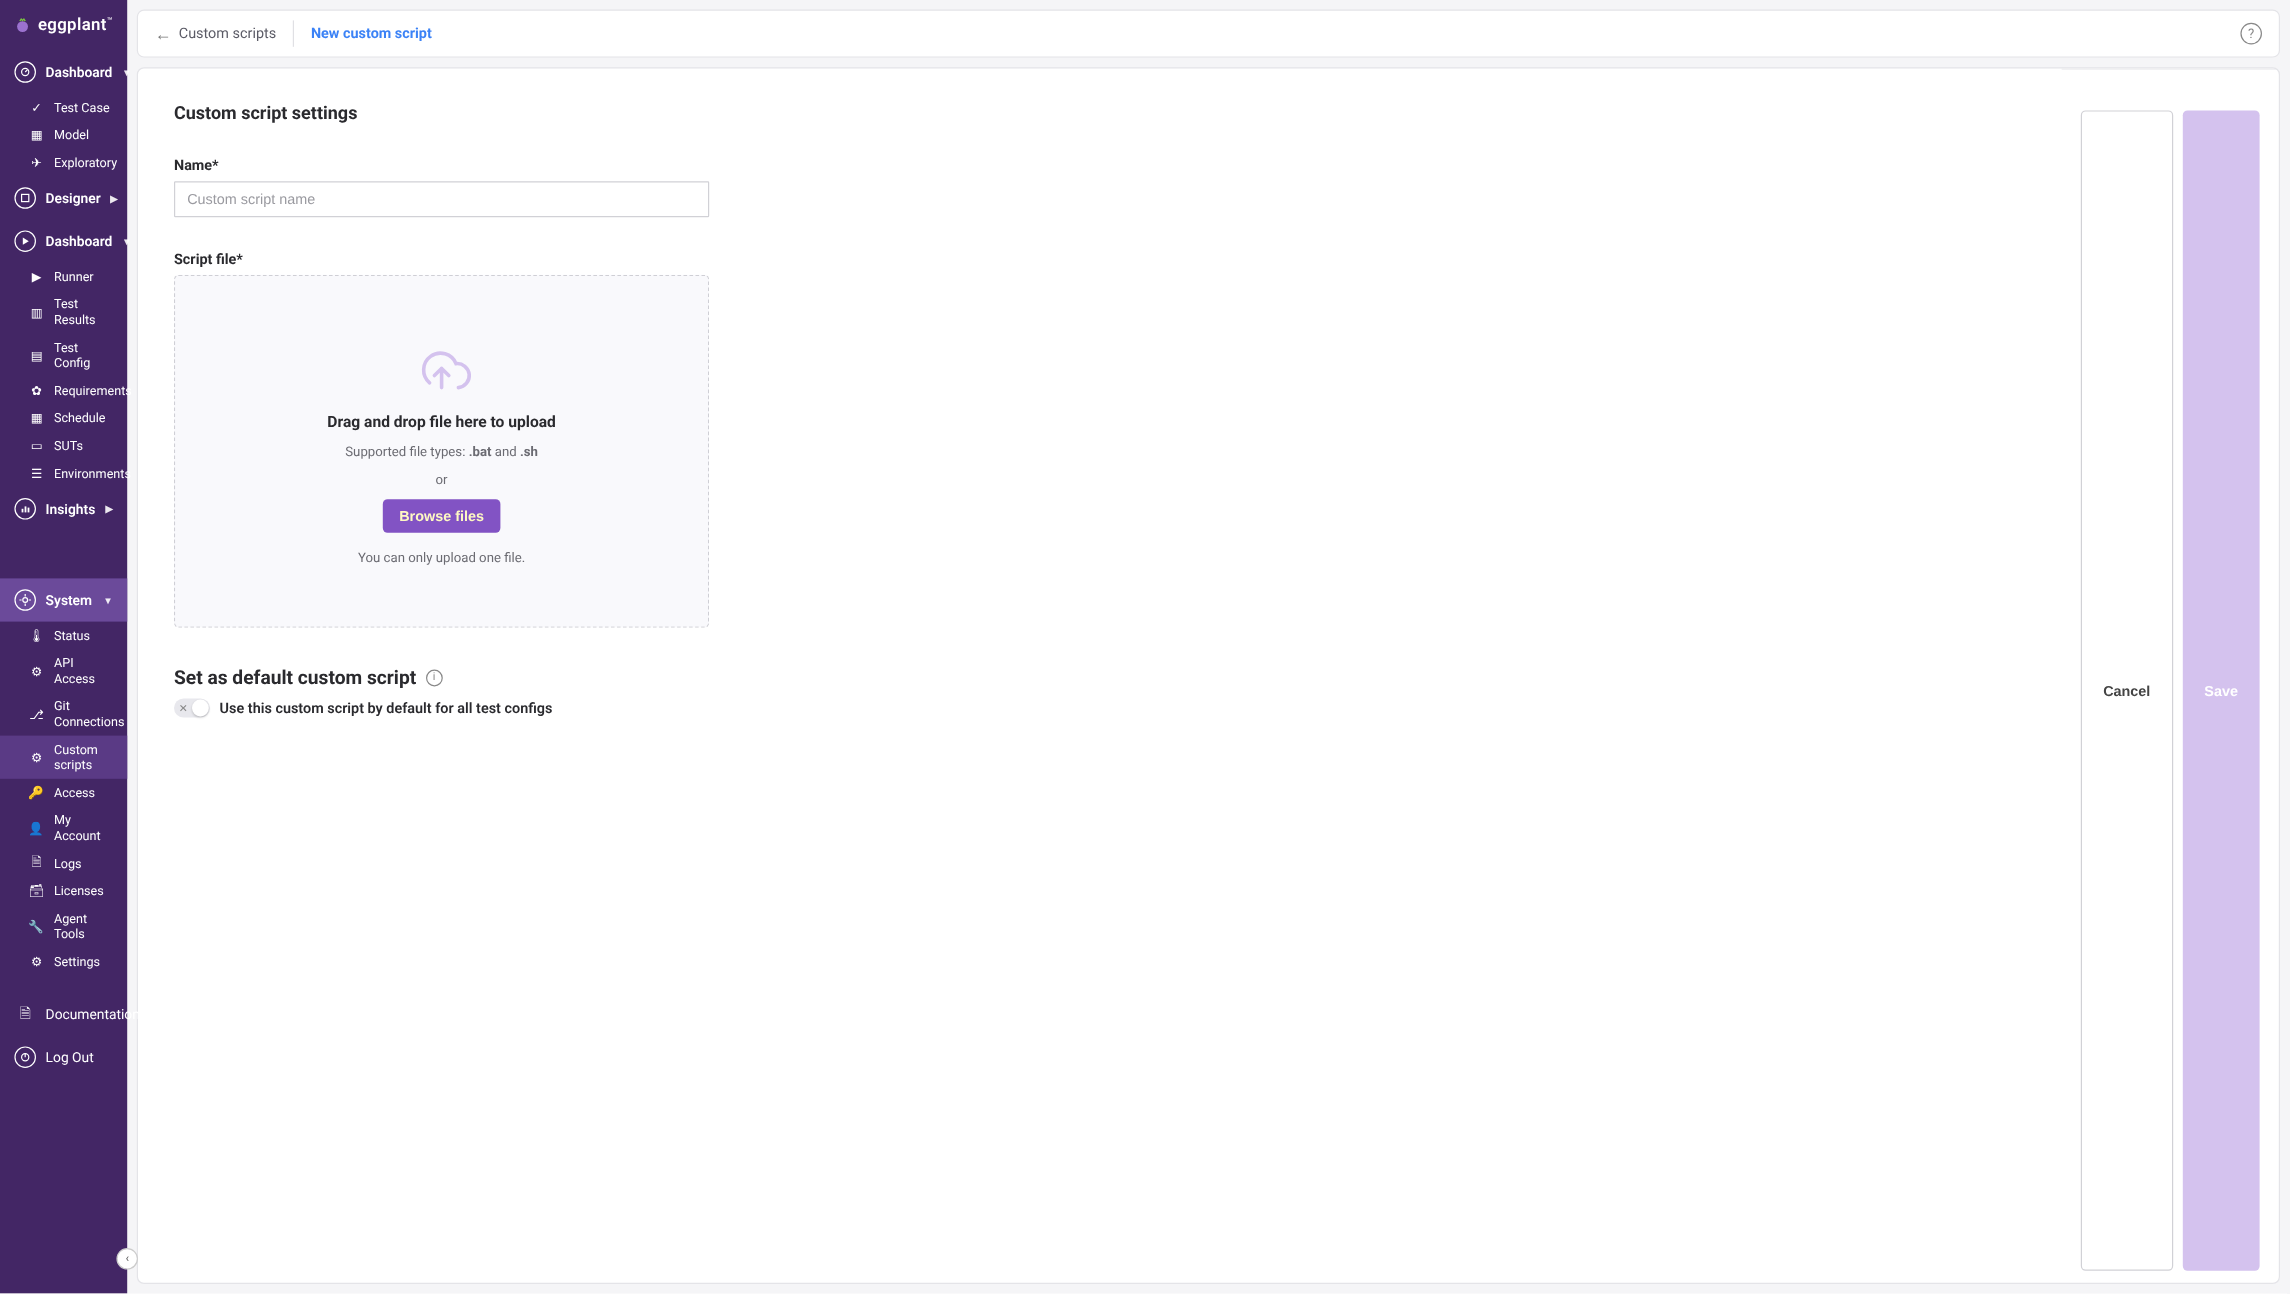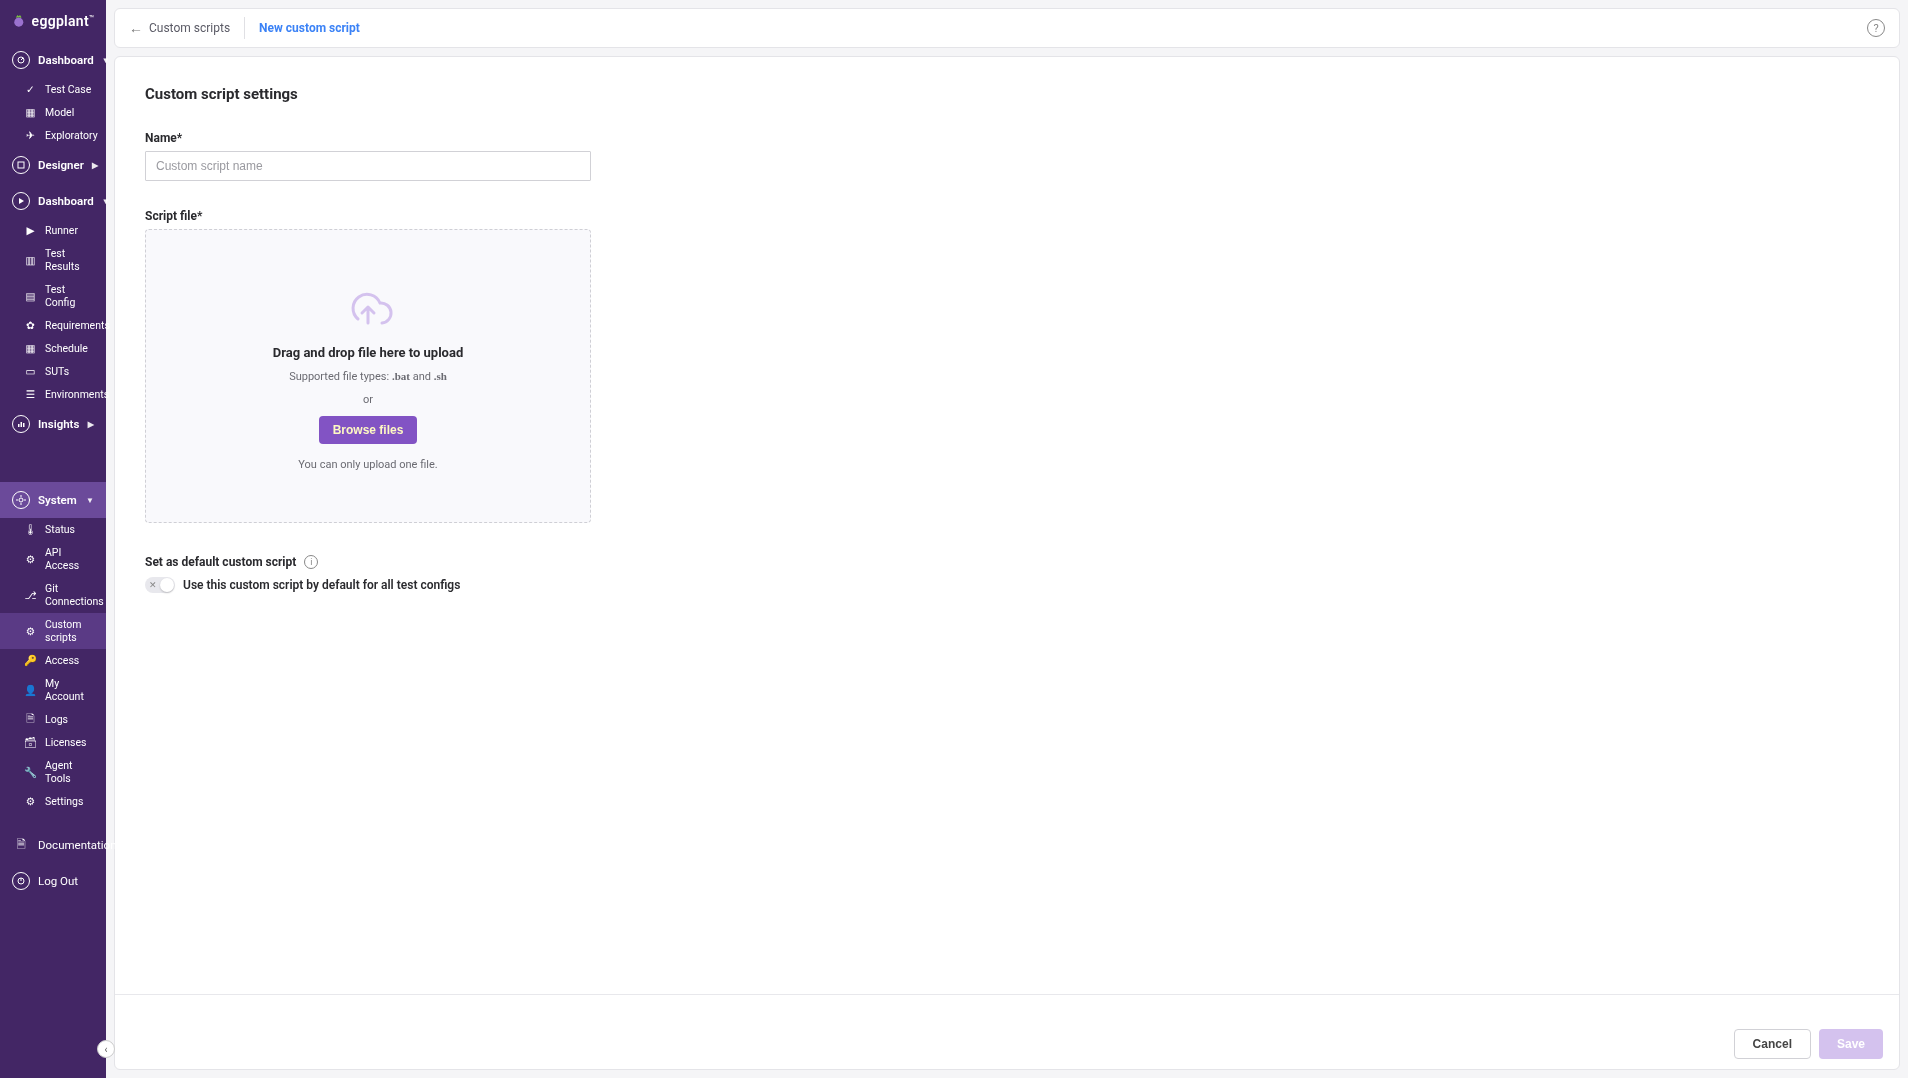--- a/index.html
+++ b/index.html
@@ -33,43 +33,43 @@
     .main { flex: 1; display: flex; flex-direction: column; padding: 8px; gap: 8px; overflow: hidden; }
     
     .topbar { background: #fff; border: 1px solid #e4e4e8; border-radius: 6px; display: flex; align-items: center; padding: 8px 14px; gap: 14px; }
     .breadcrumb { display: flex; align-items: center; gap: 6px; font-size: 12px; color: #555; }
     .breadcrumb-arrow { font-size: 14px; color: #777; }
     .breadcrumb-link { color: #5b5b66; cursor: pointer; }
     .divider { width: 1px; height: 22px; background: #e0e0e4; }
     .page-title { font-size: 12px; font-weight: 700; color: #3b82f6; }
     .help-icon { margin-left: auto; width: 18px; height: 18px; border: 1.5px solid #888; border-radius: 50%; display: flex; align-items: center; justify-content: center; font-size: 11px; color: #888; cursor: pointer; }
     
-    .content { flex: 1; background: #fff; border: 1px solid #e4e4e8; border-radius: 6px; display: flex; flex-direction: column; overflow: hidden; }
+    .content { flex: 1; background: #fff; border: 1px solid #e4e4e8; border-radius: 6px; display: flex; flex-direction: row; overflow: hidden; }
     .content-body { flex: 1; padding: 28px 30px; overflow-y: auto; }
     
     .section-title { font-size: 15px; font-weight: 700; color: #2a2a2e; margin-bottom: 22px; }
     
     .field-label { font-size: 12px; font-weight: 700; color: #2a2a2e; margin-bottom: 6px; display: block; }
     .text-input { width: 446px; padding: 7px 10px; border: 1px solid #d1d1d6; border-radius: 1px; font-size: 12px; color: #333; }
     .text-input::placeholder { color: #9a9aa0; }
     
     .field-group { margin-bottom: 22px; margin-top: 28px; }
     
     .dropzone { width: 446px; height: 294px; border: 1px dashed #cfcfd5; border-radius: 4px; background: #f9f9fc; display: flex; flex-direction: column; align-items: center; justify-content: center; gap: 6px; text-align: center; padding: 20px; }
     .upload-icon { width: 56px; height: 50px; margin-bottom: 8px; }
     .dz-title { font-size: 13px; font-weight: 700; color: #2a2a2e; margin-bottom: 4px; }
     .dz-sub { font-size: 11px; color: #6b6b72; }
-    .dz-sub strong { font-weight: 700; font-family: Liberation Serif, serif; }
+    .dz-sub strong { font-weight: 700; }
     .dz-or { font-size: 11px; color: #6b6b72; margin: 4px 0; }
     .browse-btn { background: #8253c4; color: #fef9c3; border: none; border-radius: 4px; padding: 7px 14px; font-size: 12px; font-weight: 600; cursor: pointer; }
     .dz-note { font-size: 11px; color: #6b6b72; margin-top: 8px; }
     
     .default-section { margin-top: 32px; }
     .default-header { display: flex; align-items: center; gap: 8px; margin-bottom: 8px; }
-    .default-title { font-size: 12px; font-weight: 700; color: #2a2a2e; }
+    .default-title { font-size: 16px; font-weight: 700; color: #2a2a2e; }
     .info-icon { width: 14px; height: 14px; border: 1px solid #888; border-radius: 50%; display: flex; align-items: center; justify-content: center; font-size: 9px; color: #888; }
     .toggle-row { display: flex; align-items: center; gap: 8px; }
     .toggle { width: 30px; height: 16px; border-radius: 8px; background: #e8e8ed; position: relative; cursor: pointer; display: flex; align-items: center; }
     .toggle-x { position: absolute; left: 4px; font-size: 9px; color: #888; }
     .toggle-knob { position: absolute; right: 1px; width: 14px; height: 14px; border-radius: 50%; background: #fff; box-shadow: 0 1px 2px rgba(0,0,0,0.2); }
     .toggle.off .toggle-knob { left: auto; right: 1px; }
     .toggle-label { font-size: 12px; color: #2a2a2e; font-weight: 600; }
     
     .footer { border-top: 1px solid #e8e8ec; padding: 10px 16px; display: flex; justify-content: flex-end; gap: 8px; }
     .btn { padding: 7px 18px; border-radius: 4px; font-size: 12px; font-weight: 600; cursor: pointer; margin-top: 24px; }

